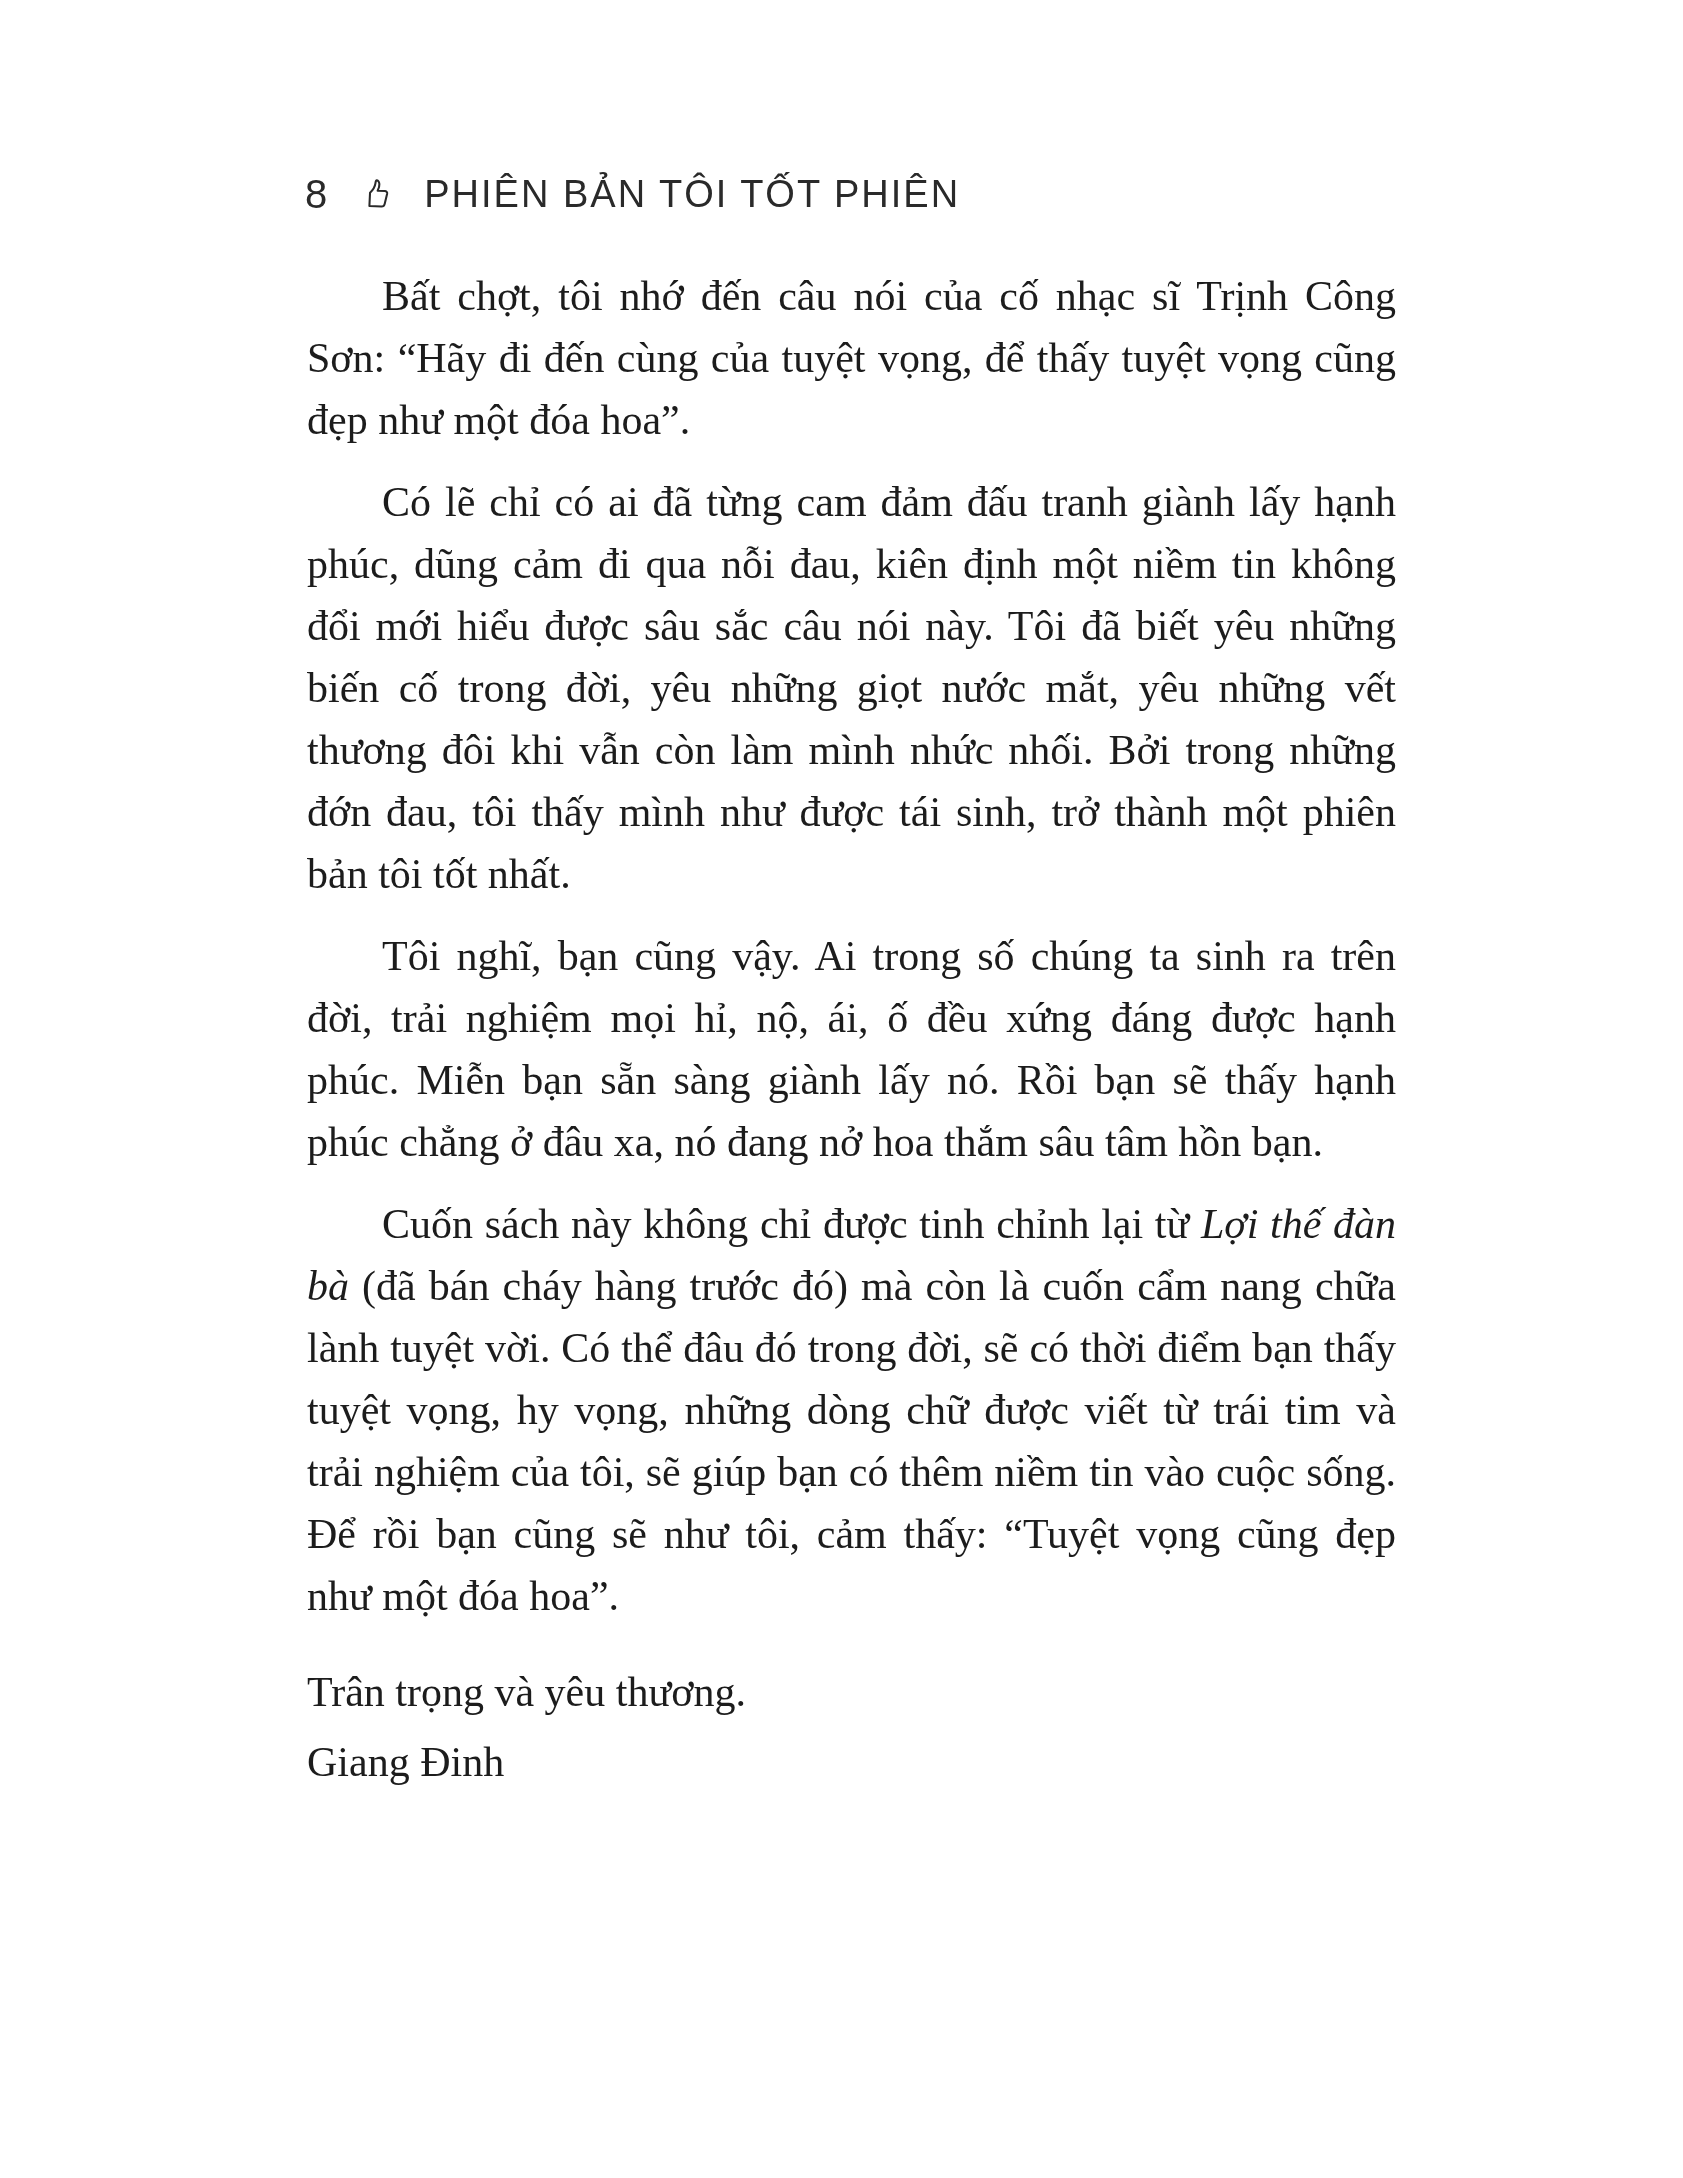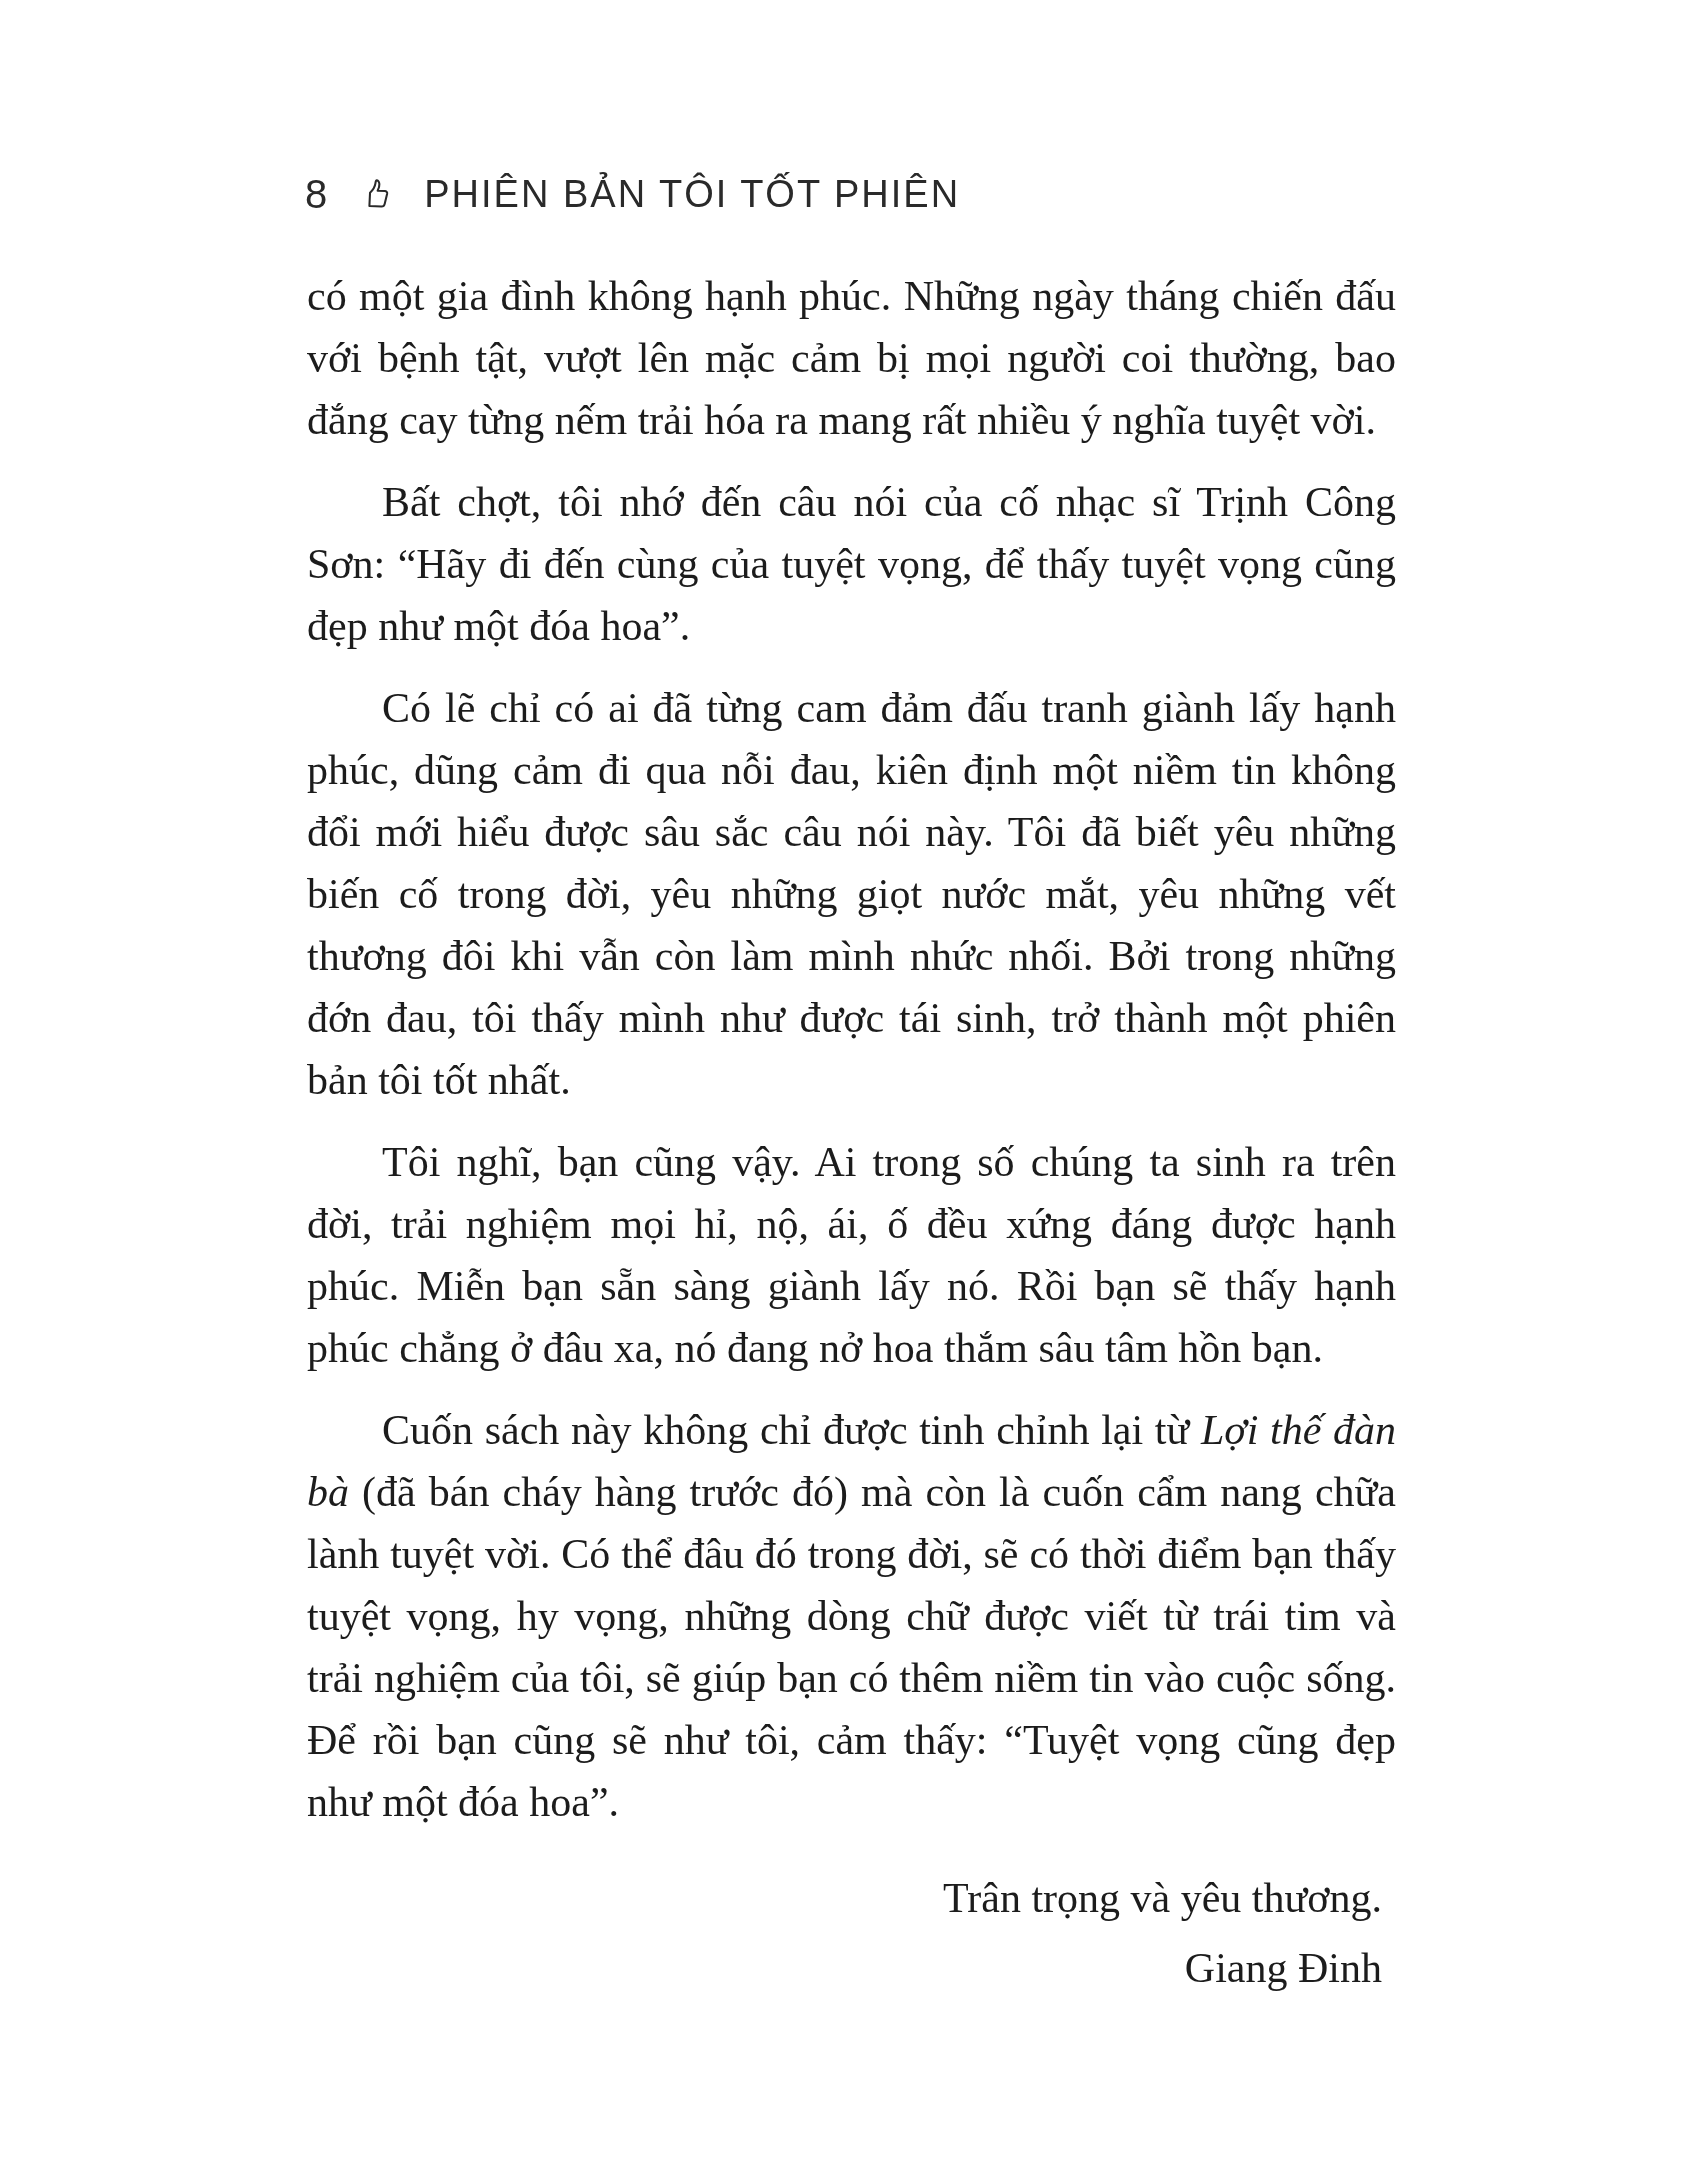--- a/index.html
+++ b/index.html
@@ -68,21 +68,20 @@
     font-style: italic;
   }
   
   .signature {
     margin-top: 34px;
     padding-right: 14px;
     text-align: right;
   }
   .signature p {
     margin: 0;
-    text-align: right;
   }
   .signature .sig-name {
     margin-top: 8px;
   }
 </style>
 </head>
 <body>
 
 <div class="page">
 
@@ -91,21 +90,20 @@
     <span class="like">
       <svg width="38" height="38" viewBox="0 0 24 24" aria-hidden="true">
         <path d="M7.6 11.2 L7.2 19.6 L14.9 19.9 C15.8 19.9 16.6 19.3 16.8 18.4 L18.4 11.9 C18.6 11 17.9 10.1 17 10.1 L12.4 10 C13.1 8.6 13.6 7.1 13.5 5.7 C13.4 4.5 12.8 3.3 11.9 3.4 C11.2 3.5 11.1 4.4 11 5.3 C10.7 7.6 9.1 9.8 7.6 11.2 Z" fill="none" stroke="#2a2a2a" stroke-width="1.3" stroke-linecap="round" stroke-linejoin="round"></path>
       </svg>
     </span>
     <span class="booktitle">PHIÊN BẢN TÔI TỐT PHIÊN</span>
   </header>
 
   <main class="body-text">
     <div id="paragraphs">
-        <p><span>có một gia đình không hạnh phúc. Những ngày tháng chiến đấu với bệnh tật, vượt lên mặc cảm bị mọi người coi thường, bao đắng cay từng nếm trải hóa ra mang rất nhiều ý nghĩa tuyệt vời.</span></p>
         <p class="indent"><span>Bất chợt, tôi nhớ đến câu nói của cố nhạc sĩ Trịnh Công Sơn: “Hãy đi đến cùng của tuyệt vọng, để thấy tuyệt vọng cũng đẹp như một đóa hoa”.</span></p>
         <p class="indent"><span>Có lẽ chỉ có ai đã từng cam đảm đấu tranh giành lấy hạnh phúc, dũng cảm đi qua nỗi đau, kiên định một niềm tin không đổi mới hiểu được sâu sắc câu nói này. Tôi đã biết yêu những biến cố trong đời, yêu những giọt nước mắt, yêu những vết thương đôi khi vẫn còn làm mình nhức nhối. Bởi trong những đớn đau, tôi thấy mình như được tái sinh, trở thành một phiên bản tôi tốt nhất.</span></p>
         <p class="indent"><span>Tôi nghĩ, bạn cũng vậy. Ai trong số chúng ta sinh ra trên đời, trải nghiệm mọi hỉ, nộ, ái, ố đều xứng đáng được hạnh phúc. Miễn bạn sẵn sàng giành lấy nó. Rồi bạn sẽ thấy hạnh phúc chẳng ở đâu xa, nó đang nở hoa thắm sâu tâm hồn bạn.</span></p>
         <p class="indent"><span>Cuốn sách này không chỉ được tinh chỉnh lại từ </span><em>Lợi thế đàn bà</em><span> (đã bán cháy hàng trước đó) mà còn là cuốn cẩm nang chữa lành tuyệt vời. Có thể đâu đó trong đời, sẽ có thời điểm bạn thấy tuyệt vọng, hy vọng, những dòng chữ được viết từ trái tim và trải nghiệm của tôi, sẽ giúp bạn có thêm niềm tin vào cuộc sống. Để rồi bạn cũng sẽ như tôi, cảm thấy: “Tuyệt vọng cũng đẹp như một đóa hoa”.</span></p>
       </div>
 
     <div class="signature">
       <p class="sig-line">Trân trọng và yêu thương.</p>
       <p class="sig-name">Giang Đinh</p>
     </div>

